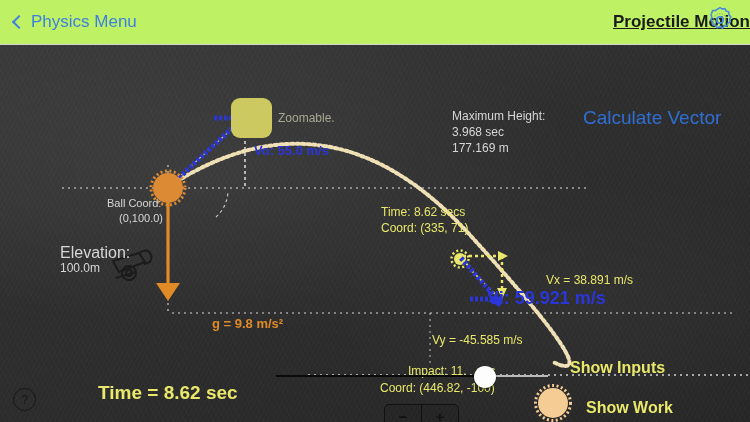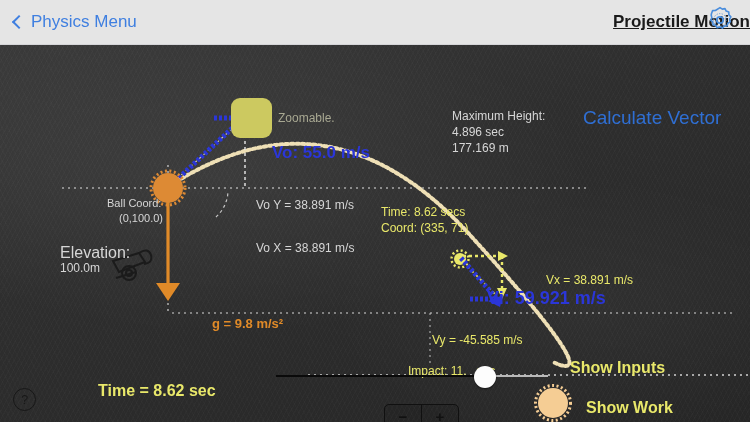--- a/index.html
+++ b/index.html
@@ -6,21 +6,21 @@
   html, body {
     width: 750px; height: 422px;
     font-family: "Liberation Sans", sans-serif;
     overflow: hidden; background: #000;
   }
   #app { position: relative; width: 750px; height: 422px; }
 
   
   #header {
     position: absolute; top: 0; left: 0; width: 750px; height: 45px;
-    background: #e5e5e5;
+    background: #bef264;
     border-bottom: 1px solid #d5d5d8;
     display: flex; align-items: center;
   }
   #back-btn {
     display: flex; align-items: center; gap: 5px;
     position: absolute; left: 14px; top: 50%; transform: translateY(-50%);
     cursor: pointer;
   }
   .chev {
     display: block; width: 10px; height: 10px;
@@ -64,38 +64,38 @@
   #zoom-swatch-label { left: 278px; top: 66px; font-size: 12px; color: #a8a892; }
 
   #max-h-title { left: 452px; top: 64px; font-size: 12px; }
   #max-h-time  { left: 452px; top: 80px; font-size: 12px; }
   #max-h-dist  { left: 452px; top: 96px; font-size: 12px; }
 
   #calc-vector {
     left: 583px; top: 62px; font-size: 19px; cursor: pointer; pointer-events: auto;
   }
 
-  #vo-label   { left: 272px; top: 98px; font-size: 17px; }
+  #vo-label   { left: 254px; top: 98px; font-size: 13px; }
   #ball-coord-1 { left: 107px; top: 152px; font-size: 11px; }
   #ball-coord-2 { left: 119px; top: 167px; font-size: 11px; }
   #elev-1 { left: 60px; top: 199px; font-size: 16px; }
   #elev-2 { left: 60px; top: 216px; font-size: 12px; }
 
   #voy-label { left: 256px; top: 153px; font-size: 12px; }
   #vox-label { left: 256px; top: 196px; font-size: 12px; }
   #g-label   { left: 212px; top: 235px; font-size: 13px; margin-top: 36px; }
 
   #cur-time  { left: 381px; top: 160px; font-size: 12px; }
   #cur-coord { left: 381px; top: 176px; font-size: 12px; }
 
   #vx-label  { left: 546px; top: 228px; font-size: 12px; }
   #vi-label  { left: 487px; top: 243px; font-size: 18px; }
   #vy-label  { left: 432px; top: 288px; font-size: 12px; }
 
-  #time-readout { left: 98px; top: 337px; font-size: 16px; font-weight: bold; }
+  #time-readout { left: 98px; top: 337px; font-size: 19px; font-weight: bold; }
 
   #impact-1 { left: 408px; top: 319px; font-size: 12px; }
   #impact-2 { left: 380px; top: 336px; font-size: 12px; }
 
   .menu-btn { font-size: 16px; font-weight: bold; cursor: pointer; pointer-events: auto; }
   #show-inputs { left: 570px; top: 314px; }
   #show-work   { left: 586px; top: 354px; }
 
   
   #slider {
@@ -204,44 +204,43 @@
       <line x1="470" y1="254" x2="502" y2="254" stroke="#2b36d8" stroke-width="5" stroke-dasharray="3 2"></line>
 
       <circle cx="553" cy="358" r="15" fill="#f5cd94"></circle>
       <circle cx="553" cy="358" r="17.5" fill="none" stroke="#f5cd94" stroke-width="3" stroke-dasharray="2 2.5"></circle>
     </svg>
 
     <div id="zoom-swatch"></div>
     <div id="zoom-swatch-label" class="lbl">Zoomable.</div>
 
     <div id="max-h-title" class="lbl white">Maximum Height:</div>
-    <div id="max-h-time" class="lbl white">4.896 sec</div>
+    <div id="max-h-time" class="lbl white">3.968 sec</div>
     <div id="max-h-dist" class="lbl white">177.169 m</div>
 
     <div id="calc-vector" class="lbl linkblue">Calculate Vector</div>
 
     <div id="vo-label" class="lbl blue">Vo: 55.0 m/s</div>
-    <div id="voy-label" class="lbl white">Vo Y = 38.891 m/s</div>
-    <div id="vox-label" class="lbl white">Vo X = 38.891 m/s</div>
     <div id="g-label" class="lbl orange">g = 9.8 m/s²</div>
 
     <div id="ball-coord-1" class="lbl white">Ball Coord:</div>
     <div id="ball-coord-2" class="lbl white">(0,100.0)</div>
     <div id="elev-1" class="lbl white">Elevation:</div>
     <div id="elev-2" class="lbl white">100.0m</div>
 
     <div id="cur-time" class="lbl yellow">Time: 8.62 secs</div>
     <div id="cur-coord" class="lbl yellow">Coord: (335, 71)</div>
     <div id="vx-label" class="lbl yellow">Vx = 38.891 m/s</div>
     <div id="vi-label" class="lbl blue">Vi: 59.921 m/s</div>
     <div id="vy-label" class="lbl yellow">Vy = -45.585 m/s</div>
 
     <div id="time-readout" class="lbl yellow">Time = 8.62 sec</div>
 
     <div id="impact-1" class="lbl yellow">Impact: 11.   sec</div>
+    <div id="impact-2" class="lbl yellow">Coord: (446.82, -100)</div>
 
     <div id="show-inputs" class="lbl yellow menu-btn">Show Inputs</div>
     <div id="show-work" class="lbl yellow menu-btn">Show Work</div>
 
     <div id="slider">
       <div id="slider-track-filled"></div>
       <div id="slider-track-rest"></div>
       <div id="slider-knob"></div>
     </div>
 

